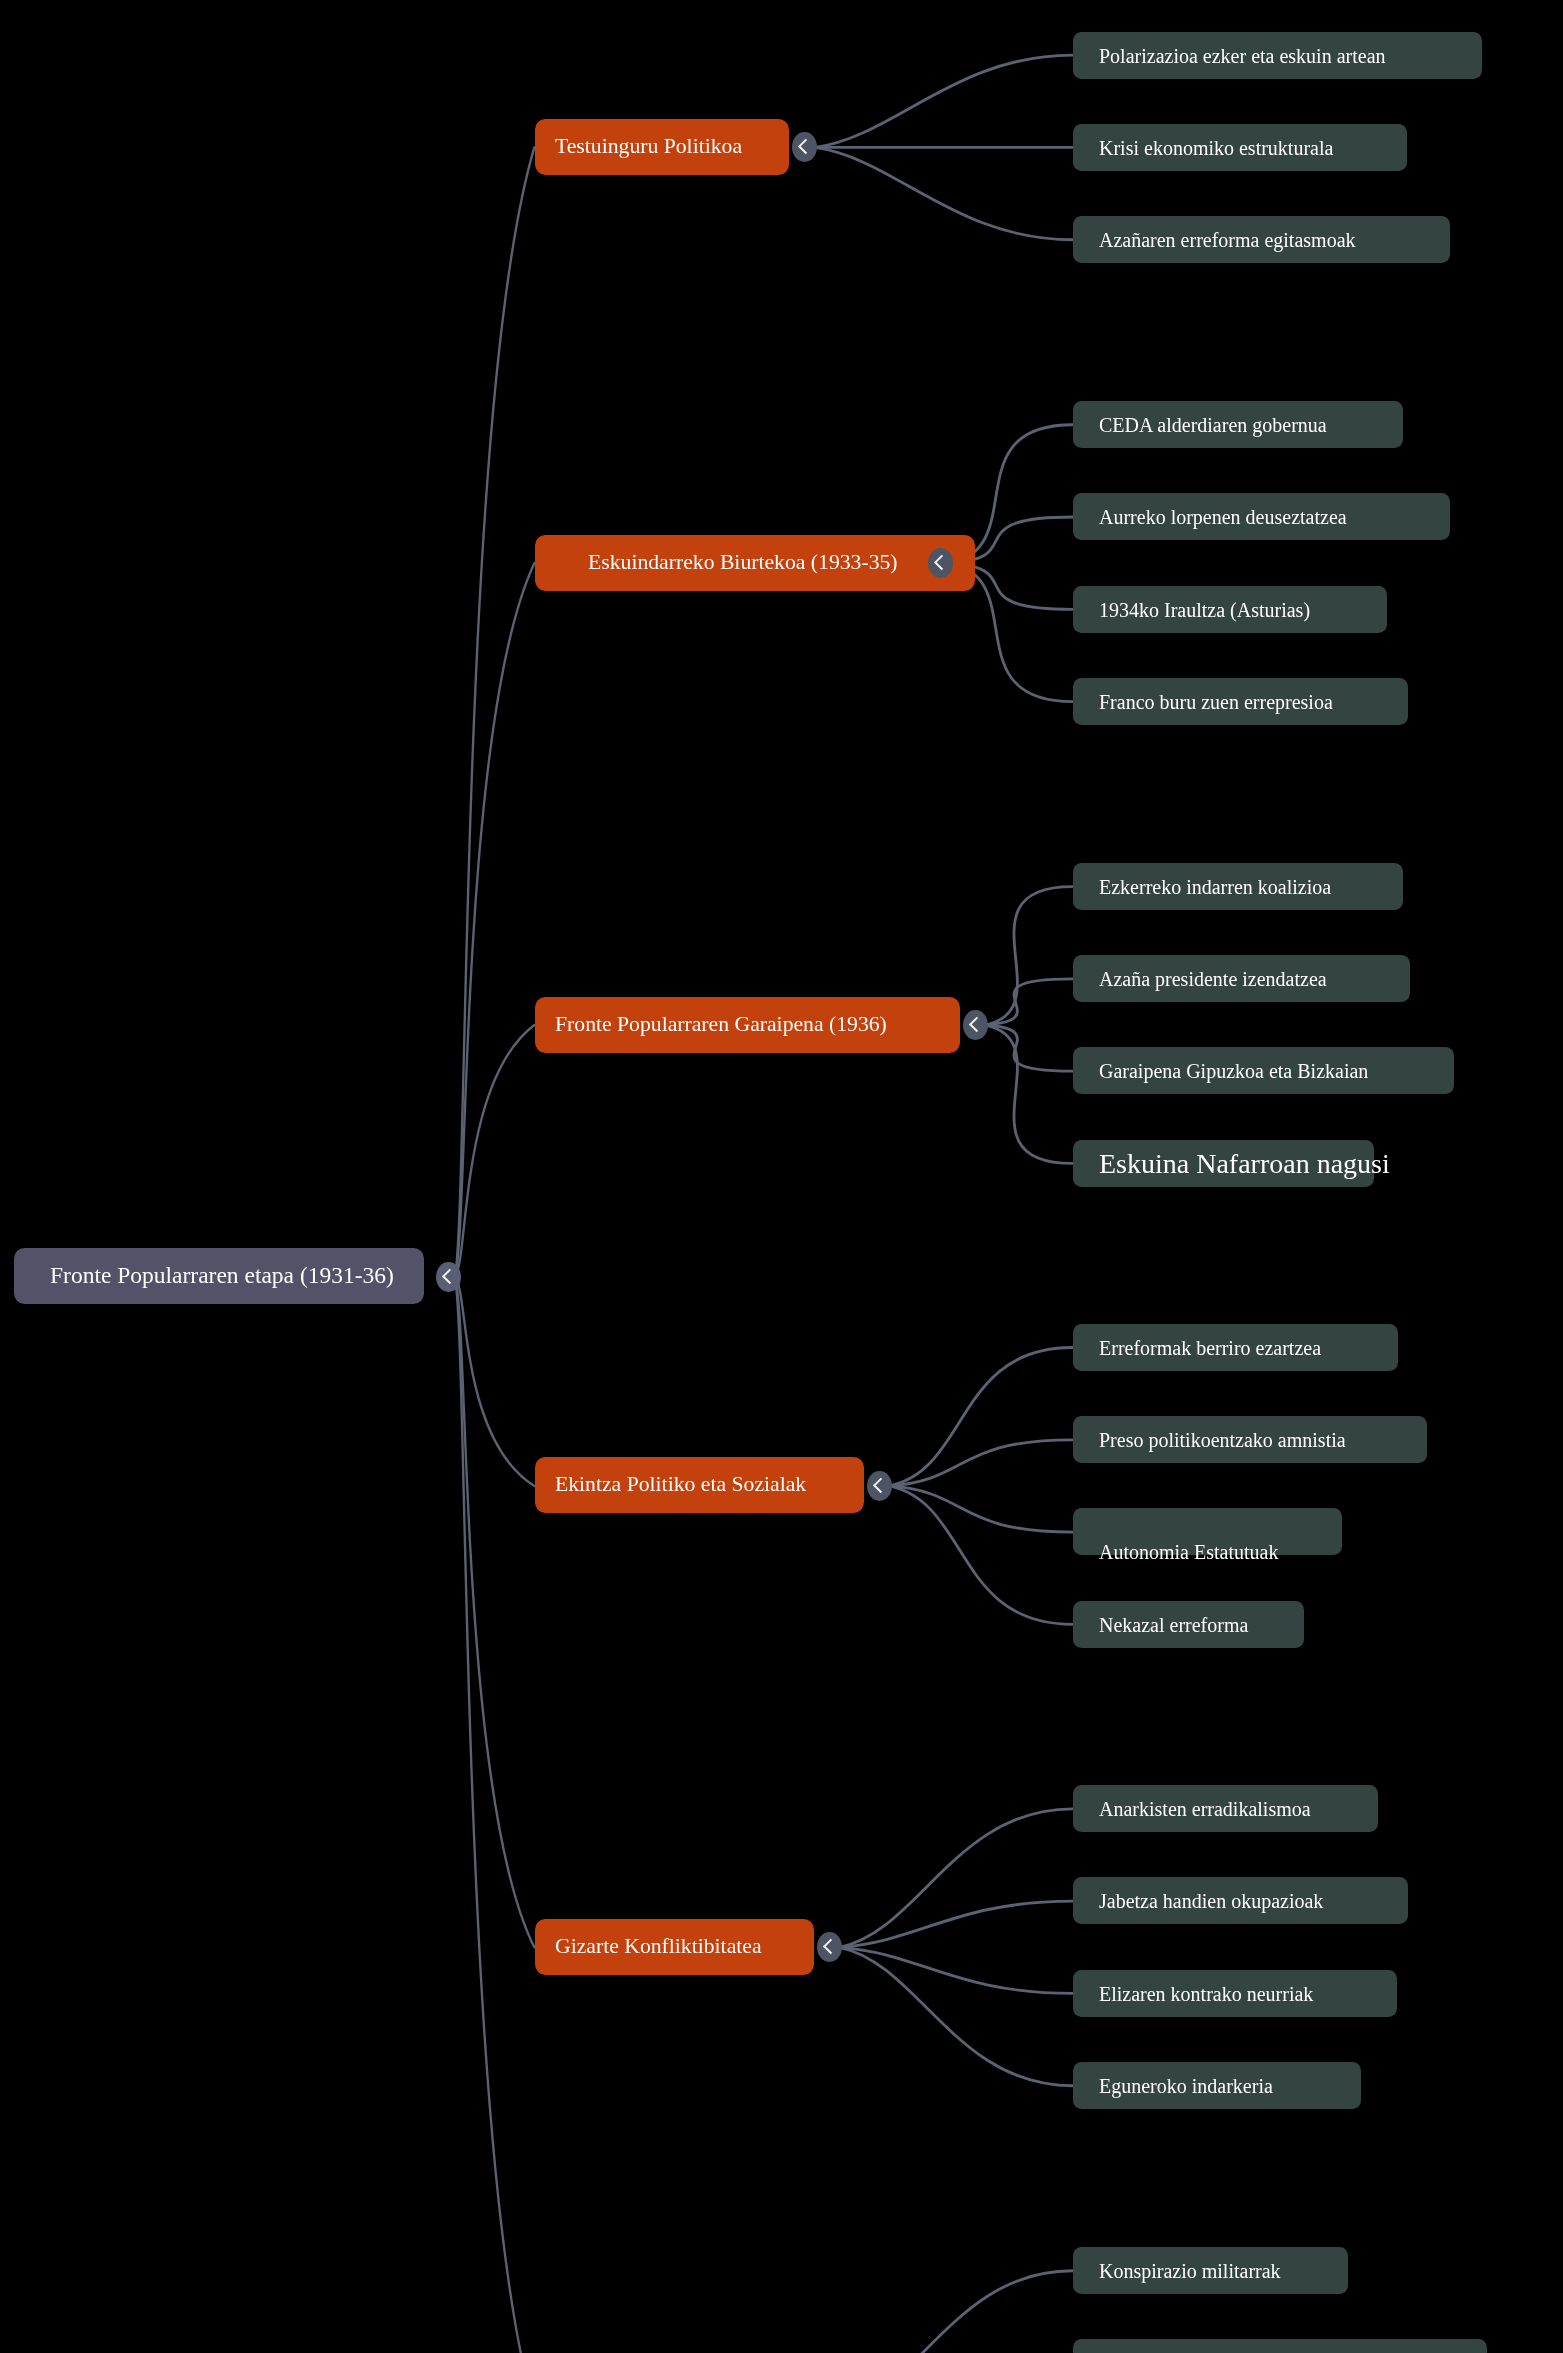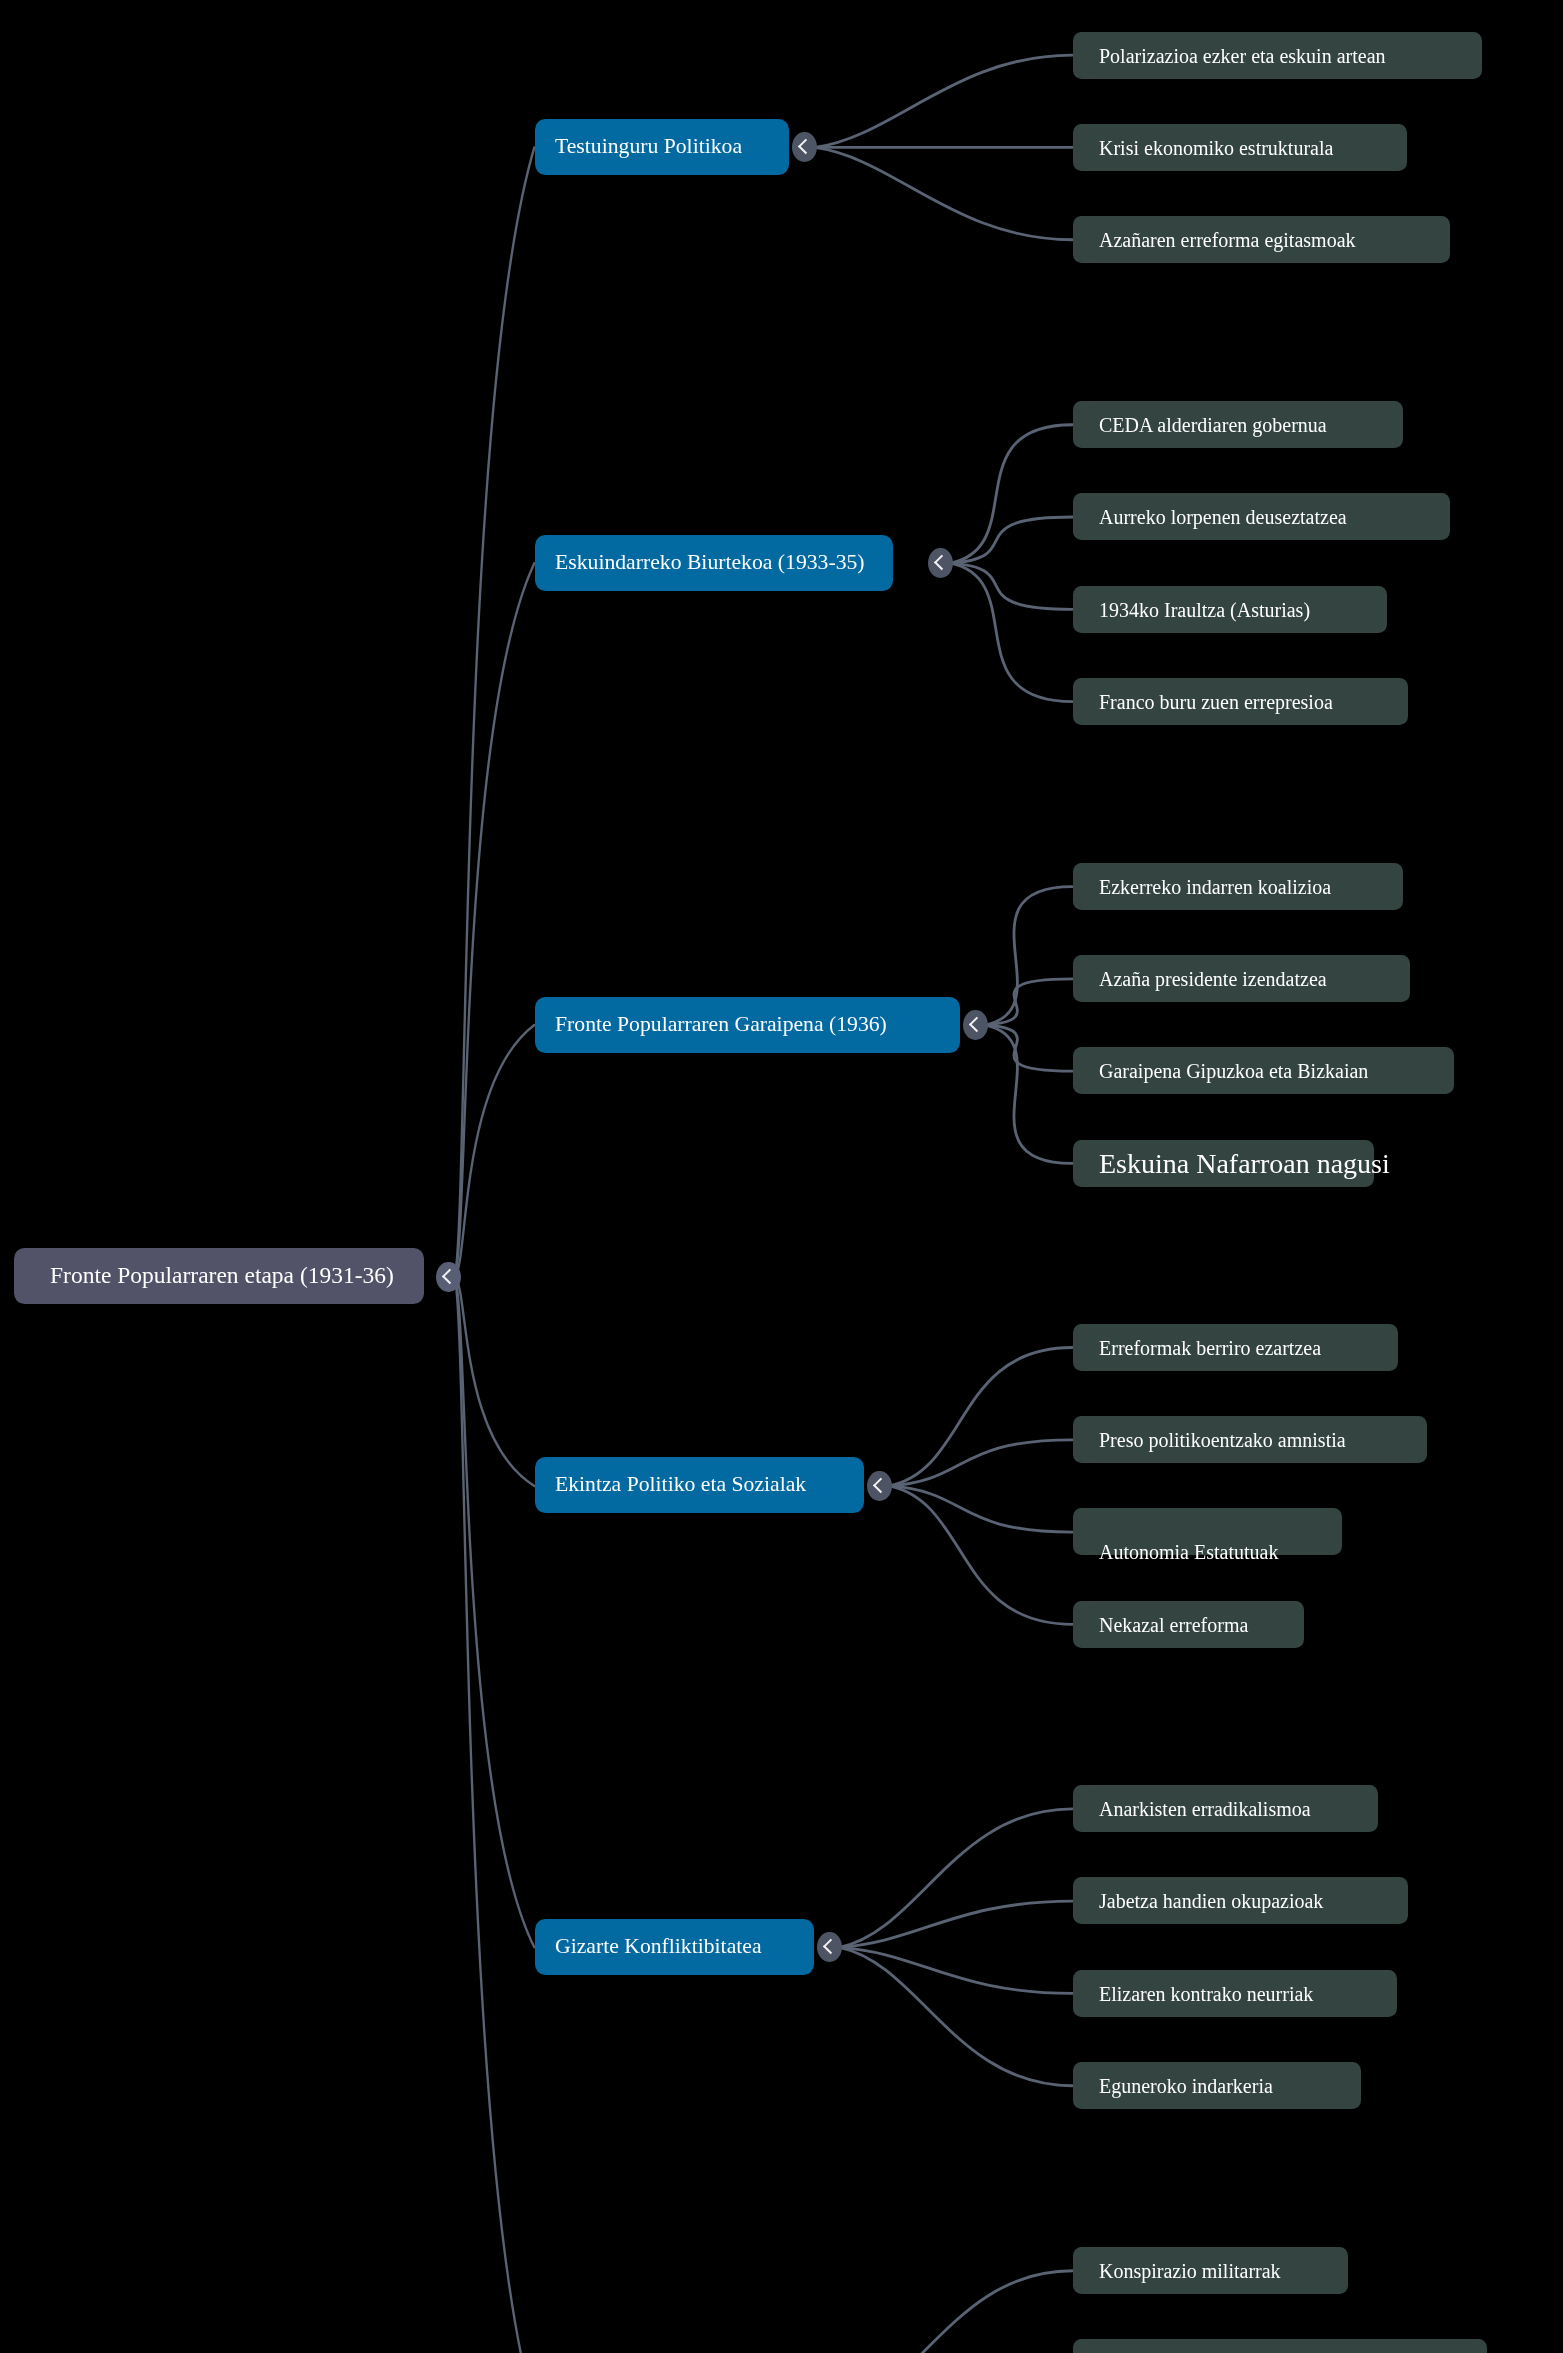--- a/index.html
+++ b/index.html
@@ -5,21 +5,21 @@
   html,body{margin:0;padding:0;background:#000;}
   body{width:1564px;height:2607px;overflow:hidden;
        font-family:"Liberation Serif","DejaVu Serif",serif;}
   #canvas{position:relative;width:1564px;height:2607px;background:#000000;}
   svg#links{position:absolute;left:0;top:0;width:1564px;height:2607px;}
   .node{position:absolute;display:flex;align-items:center;
         border-radius:10.4px;box-sizing:border-box;}
   .node .lbl{color:#ffffff;white-space:nowrap;line-height:1;}
   .root{background:#525268;}
   .root .lbl{font-size:23.5px;padding-left:36px;}
-  .branch{background:#0369a1;}
+  .branch{background:#c2410c;}
   .branch .lbl{font-size:21.7px;padding-left:20px;}
   .leaf{background:#344440;border-radius:8.5px;}
   .leaf .lbl{font-size:20px;padding-left:26px;}
   .toggle{position:absolute;width:24.5px;height:30px;border-radius:50%;
           background:#585f74;display:flex;align-items:center;
           justify-content:center;}
   .toggle.br{background:#4d5564;}
   .toggle .chev{display:block;width:9.4px;height:9.4px;
       border-left:2.4px solid #f2f2f4;border-bottom:2.4px solid #f2f2f4;
       transform:rotate(45deg);margin-left:2.8px;}
@@ -71,21 +71,21 @@
       </div>
       <div class="node leaf" style="left: 1073px; top: 32px; width: 409px; height: 47px;">
         <span class="lbl" style="font-size: 20px;">Polarizazioa ezker eta eskuin artean</span>
       </div>
       <div class="node leaf" style="left: 1073px; top: 124px; width: 334px; height: 47px;">
         <span class="lbl" style="font-size: 20px;">Krisi ekonomiko estrukturala</span>
       </div>
       <div class="node leaf" style="left: 1073px; top: 216px; width: 377px; height: 47px;">
         <span class="lbl" style="font-size: 20px;">Azañaren erreforma egitasmoak</span>
       </div>
-      <div class="node branch" style="left: 535px; top: 535px; width: 358px; height: 56px;">
+      <div class="node branch" style="left: 535px; top: 535px; width: 440px; height: 56px; padding-left: 33px;">
         <span class="lbl" style="font-size: 21.7px;">Eskuindarreko Biurtekoa (1933-35)</span>
       </div>
       <div class="toggle br" style="left: 928px; top: 548px;">
         <span class="chev"></span>
       </div>
       <div class="node leaf" style="left: 1073px; top: 401px; width: 330px; height: 47px;">
         <span class="lbl" style="font-size: 20px;">CEDA alderdiaren gobernua</span>
       </div>
       <div class="node leaf" style="left: 1073px; top: 493px; width: 377px; height: 47px;">
         <span class="lbl" style="font-size: 20px;">Aurreko lorpenen deuseztatzea</span>

